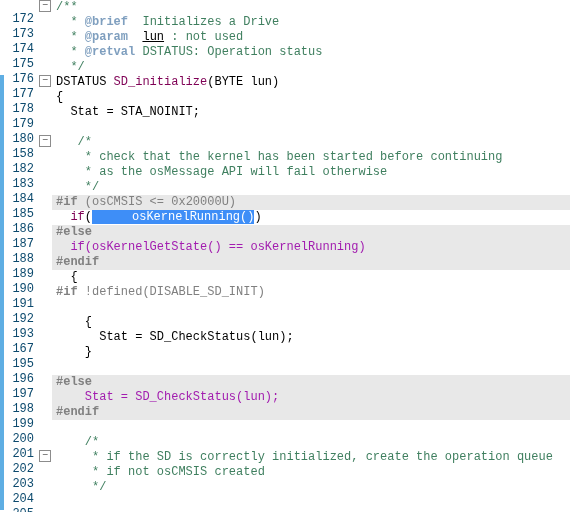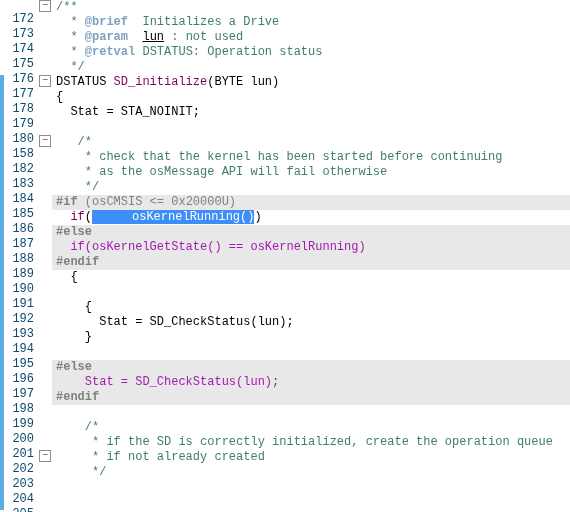--- a/index.html
+++ b/index.html
@@ -146,21 +146,21 @@
       <div class="ln">184</div>
       <div class="ln">185</div>
       <div class="ln">186</div>
       <div class="ln">187</div>
       <div class="ln">188</div>
       <div class="ln">189</div>
       <div class="ln">190</div>
       <div class="ln">191</div>
       <div class="ln">192</div>
       <div class="ln">193</div>
-      <div class="ln">194</div>
+      <div class="ln">167</div>
       <div class="ln">195</div>
       <div class="ln">196</div>
       <div class="ln">197</div>
       <div class="ln">198</div>
       <div class="ln">199</div>
       <div class="ln">200</div>
       <div class="ln">201</div>
       <div class="ln">202</div>
       <div class="ln">203</div>
       <div class="ln">204</div>
@@ -215,27 +215,28 @@
       <div class="row"><span class="tok-comment">   /*</span></div>
       <div class="row"><span class="tok-comment">    * check that the kernel has been started before continuing</span></div>
       <div class="row"><span class="tok-comment">    * as the osMessage API will fail otherwise</span></div>
       <div class="row"><span class="tok-comment">    */</span></div>
       <div class="row hl"><span class="tok-ppb">#if</span><span class="tok-pp"> (osCMSIS &lt;= 0x20000U)</span></div>
       <div class="row"><span class="tok-key">  if</span><span class="tok-text">(</span><span class="sel">osKernelRunning()</span><span class="tok-text">)</span></div>
       <div class="row hl"><span class="tok-ppb">#else</span></div>
       <div class="row hl"><span class="dimmed">  if(osKernelGetState() == osKernelRunning)</span></div>
       <div class="row hl"><span class="tok-ppb">#endif</span></div>
       <div class="row"><span class="tok-text">  {</span></div>
+      <div class="row"><span class="tok-ppb">#if</span><span class="tok-pp"> !defined(DISABLE_SD_INIT)</span></div>
       <div class="row"><span class="tok-text"></span></div>
       <div class="row"><span class="tok-text">    {</span></div>
       <div class="row"><span class="tok-text">      Stat = SD_CheckStatus(lun);</span></div>
       <div class="row"><span class="tok-text">    }</span></div>
       <div class="row"><span class="tok-text"></span></div>
       <div class="row hl"><span class="tok-ppb">#else</span></div>
       <div class="row hl"><span class="dimmed">    Stat = SD_CheckStatus(lun);</span></div>
       <div class="row hl"><span class="tok-ppb">#endif</span></div>
       <div class="row"><span class="tok-text"></span></div>
       <div class="row"><span class="tok-comment">    /*</span></div>
       <div class="row"><span class="tok-comment">     * if the SD is correctly initialized, create the operation queue</span></div>
-      <div class="row"><span class="tok-comment">     * if not already created</span></div>
+      <div class="row"><span class="tok-comment">     * if not osCMSIS created</span></div>
       <div class="row"><span class="tok-comment">     */</span></div>
     </div>
 </div>
 
 </body></html>

